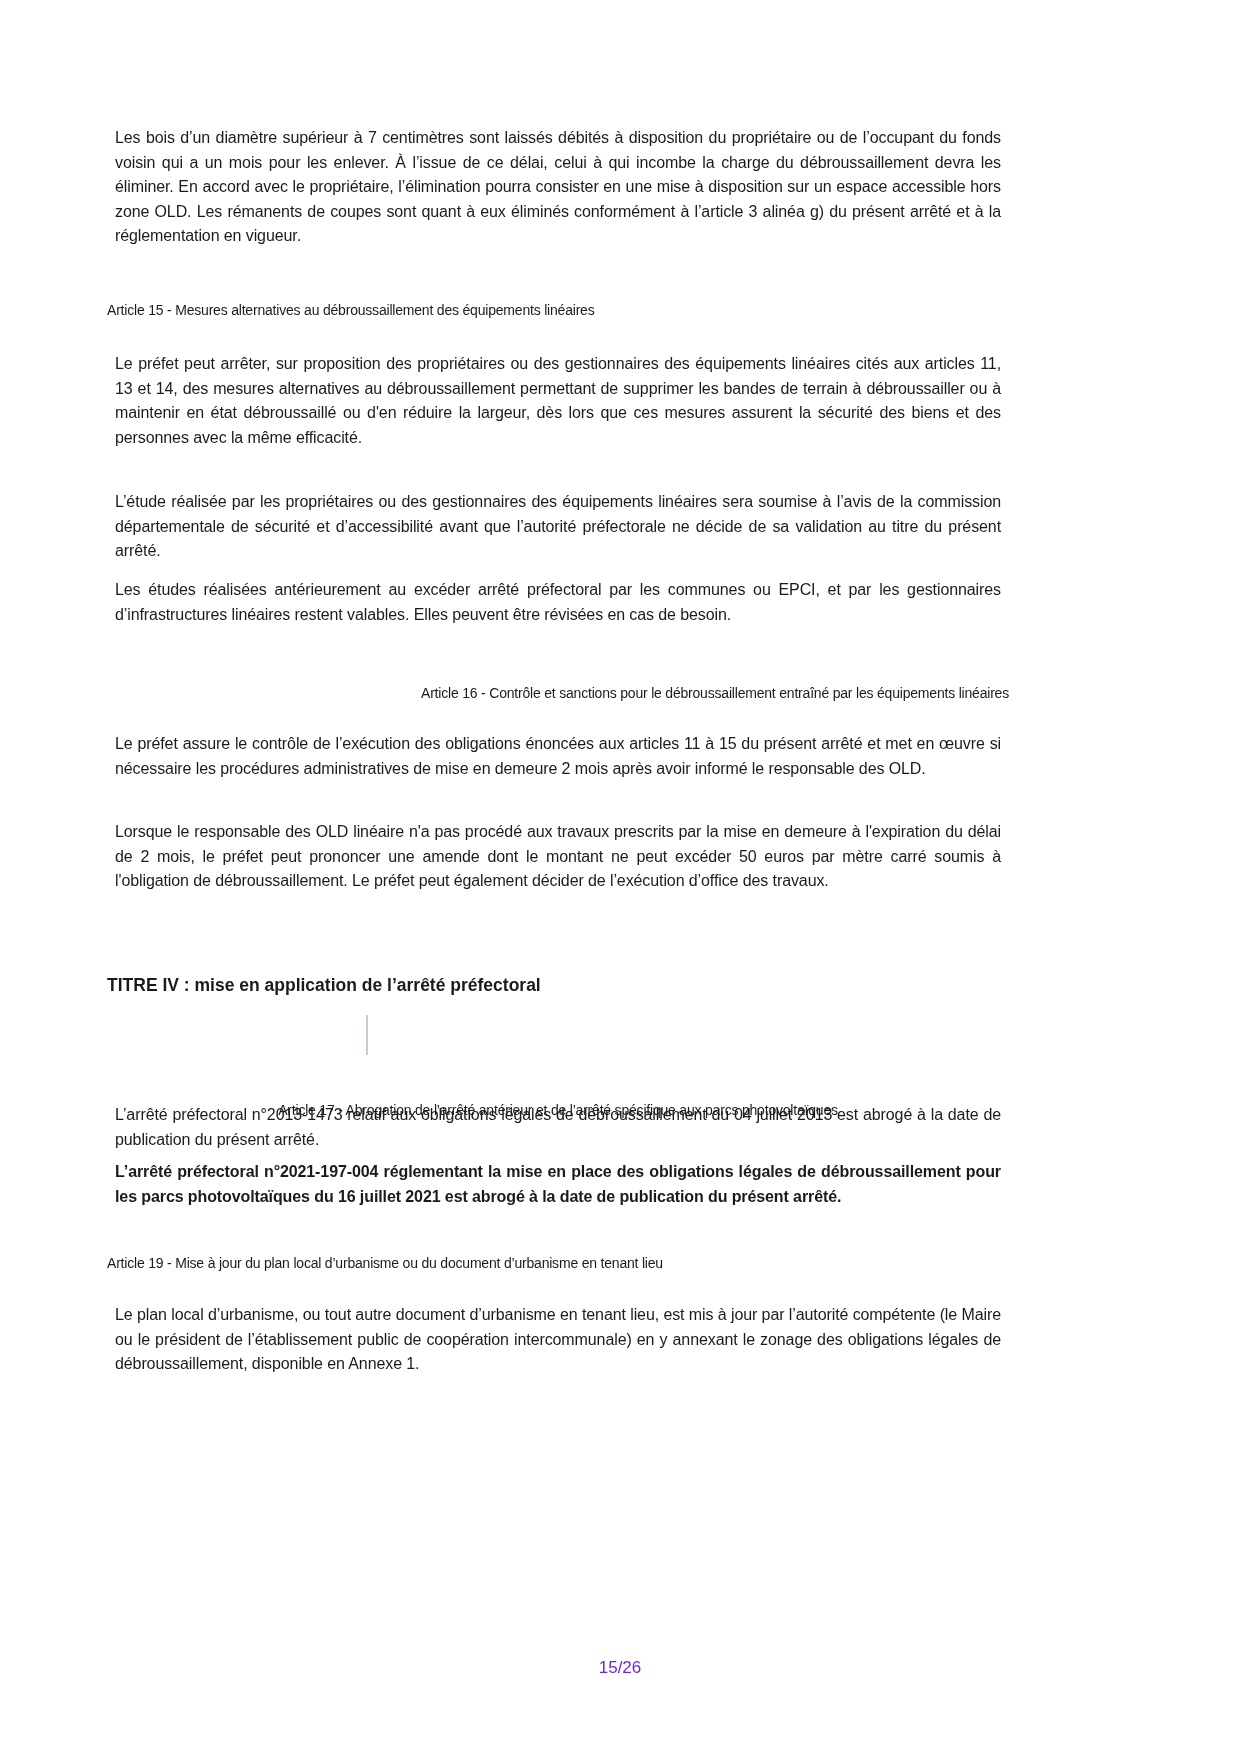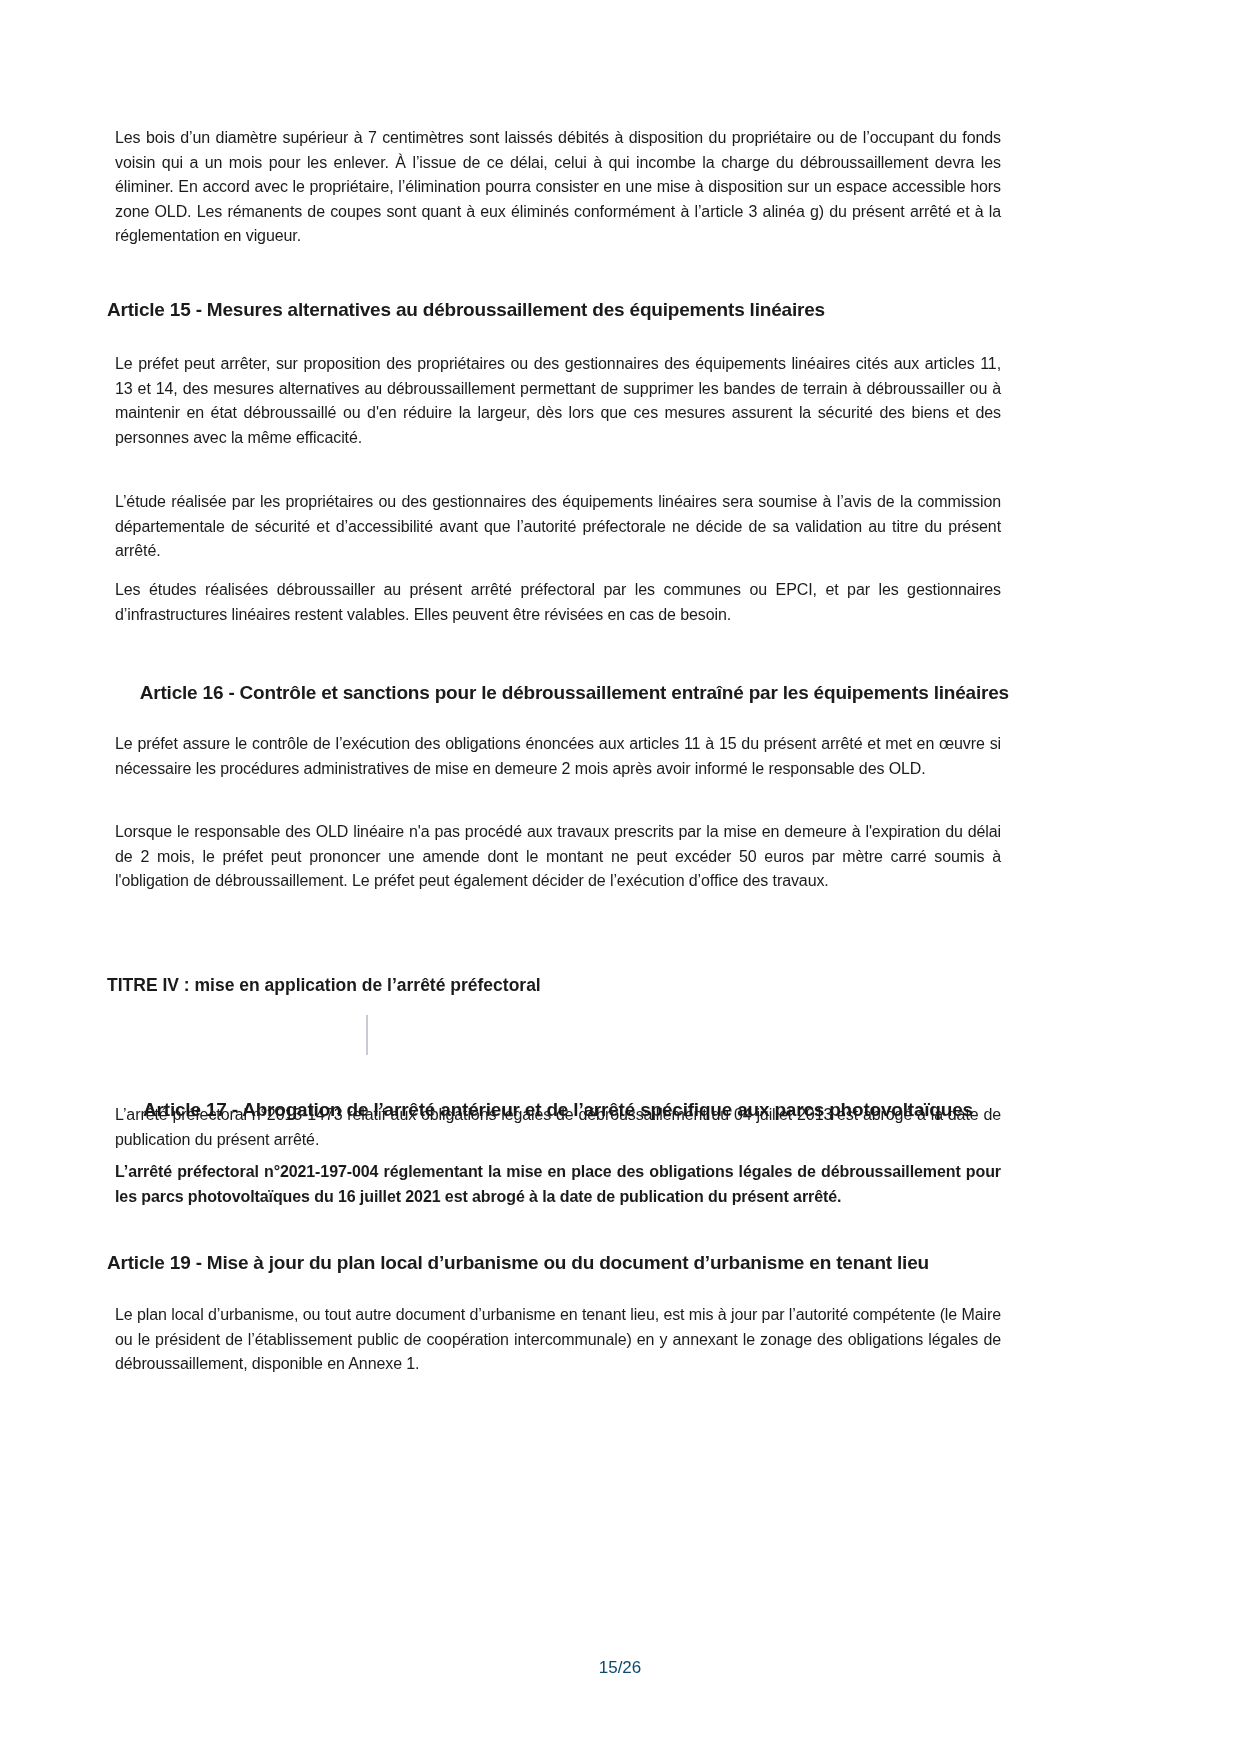--- a/index.html
+++ b/index.html
@@ -5,27 +5,27 @@
   html, body { margin:0; padding:0; }
   body {
     width:1240px; height:1754px; background:#ffffff; position:relative; overflow:hidden;
     font-family:"Liberation Sans", "DejaVu Sans", sans-serif; color:#1b1b1b;
   }
   .page { position:absolute; left:107px; top:118px; width:902px; }
   p {
     margin:8px; font-size:16px; line-height:24.6px; text-align:justify; letter-spacing:-0.1px;
   }
   h2 {
-    margin:0; font-size:19px; line-height:24px; font-weight:bold; letter-spacing:-0.2px;
+    margin:0; font-size:14px; line-height:24px; font-weight:normal; letter-spacing:-0.2px;
   }
   .title-center { font-weight:bold; font-size:17.5px; line-height:24px; }
   .blk { position:absolute; left:0; width:902px; }
   .pagenum {
     position:absolute; left:0; width:1240px; top:1658px; text-align:center;
-    font-size:17px; color:#0c4a6e;
+    font-size:17px; color:#6d28d9;
   }
   .scan-mark { position:absolute; background:#c9cbd6; }
 </style>
 </head>
 <body>
 
 <div class="page">
   <div class="blk" style="top:0px;">
     <p>Les bois d’un diamètre supérieur à 7 centimètres sont laissés débités à disposition du propriétaire ou de l’occupant du fonds voisin qui a un mois pour les enlever. À l’issue de ce délai, celui à qui incombe la charge du débroussaillement devra les éliminer. En accord avec le propriétaire, l’élimination pourra consister en une mise à disposition sur un espace accessible hors zone OLD. Les rémanents de coupes sont quant à eux éliminés conformément à l’article 3 alinéa g) du présent arrêté et à la réglementation en vigueur.</p>
   </div>
@@ -33,21 +33,21 @@
   <div class="blk" style="top:180px;">
     <h2>Article 15 - Mesures alternatives au débroussaillement des équipements linéaires</h2>
   </div>
   <div class="blk" style="top:226px;">
     <p>Le préfet peut arrêter, sur proposition des propriétaires ou des gestionnaires des équipements linéaires cités aux articles 11, 13 et 14, des mesures alternatives au débroussaillement permettant de supprimer les bandes de terrain à débroussailler ou à maintenir en état débroussaillé ou d'en réduire la largeur, dès lors que ces mesures assurent la sécurité des biens et des personnes avec la même efficacité.</p>
   </div>
   <div class="blk" style="top:364px;">
     <p>L’étude réalisée par les propriétaires ou des gestionnaires des équipements linéaires sera soumise à l’avis de la commission départementale de sécurité et d’accessibilité avant que l’autorité préfectorale ne décide de sa validation au titre du présent arrêté.</p>
   </div>
   <div class="blk" style="top:452px;">
-    <p>Les études réalisées débroussailler au présent arrêté préfectoral par les communes ou EPCI, et par les gestionnaires d’infrastructures linéaires restent valables. Elles peuvent être révisées en cas de besoin.</p>
+    <p>Les études réalisées antérieurement au excéder arrêté préfectoral par les communes ou EPCI, et par les gestionnaires d’infrastructures linéaires restent valables. Elles peuvent être révisées en cas de besoin.</p>
   </div>
 
   <div class="blk" style="top:563px;text-align:right;">
     <h2>Article 16 - Contrôle et sanctions pour le débroussaillement entraîné par les équipements linéaires</h2>
   </div>
   <div class="blk" style="top:606px;">
     <p>Le préfet assure le contrôle de l’exécution des obligations énoncées aux articles 11 à 15 du présent arrêté et met en œuvre si nécessaire les procédures administratives de mise en demeure 2 mois après avoir informé le responsable des OLD.</p>
   </div>
   <div class="blk" style="top:694px;">
     <p>Lorsque le responsable des OLD linéaire n'a pas procédé aux travaux prescrits par la mise en demeure à l'expiration du délai de 2 mois, le préfet peut prononcer une amende dont le montant ne peut excéder 50 euros par mètre carré soumis à l'obligation de débroussaillement. Le préfet peut également décider de l’exécution d’office des travaux.</p>

